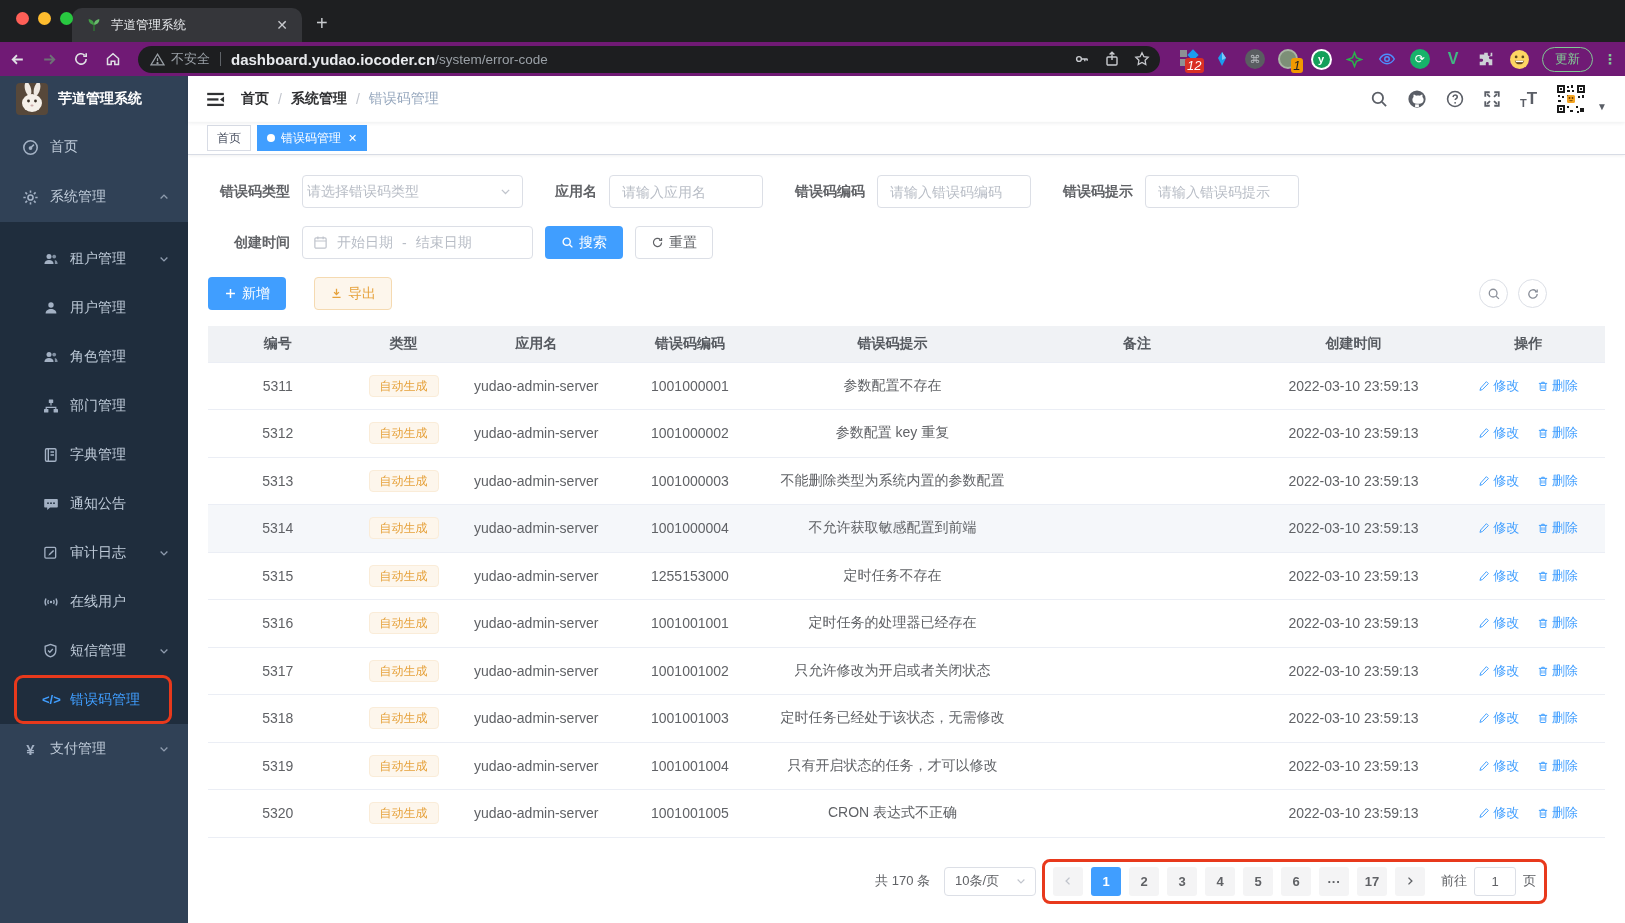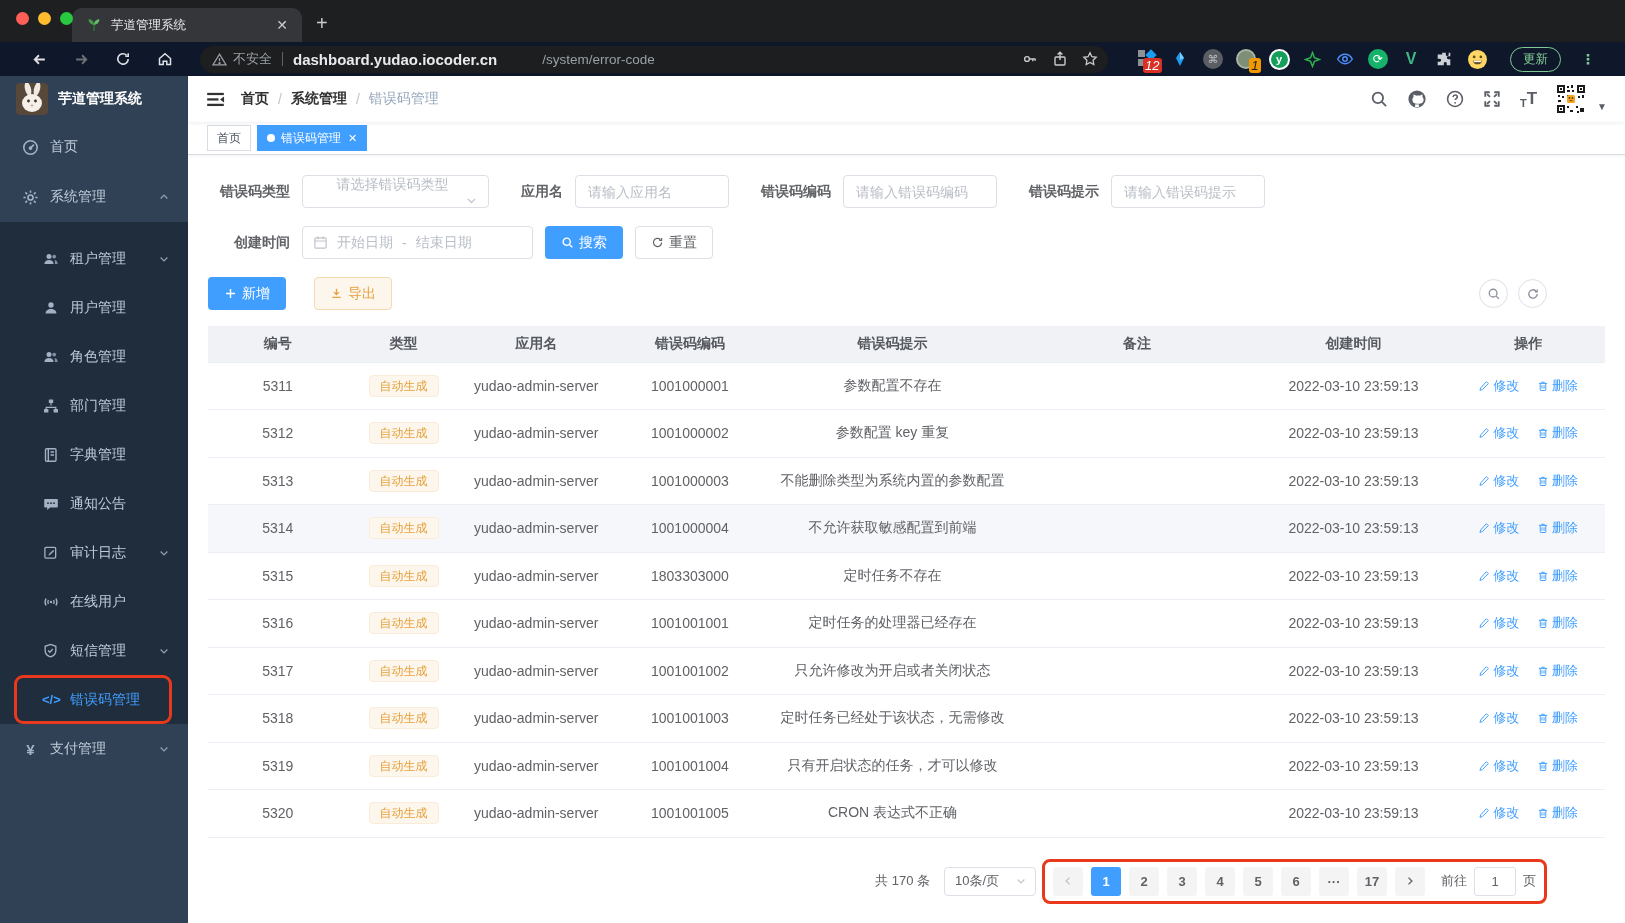--- a/index.html
+++ b/index.html
@@ -10,29 +10,29 @@
   .tabstrip { height:42px; background:#1e1f21; display:flex; align-items:flex-end; position:relative; }
   .traffic { position:absolute; top:12px; left:16px; display:flex; gap:9px; }
   .tl { width:13px; height:13px; border-radius:50%; }
   .tl.red{background:#ff5f57;} .tl.yellow{background:#febc2e;} .tl.green{background:#28c840;}
   .tab { margin-left:72px; width:230px; height:34px; background:#35363a; border-radius:10px 10px 0 0; display:flex; align-items:center; padding:0 10px 0 14px; color:#e8eaed; font-size:12.5px; }
   .tab .fav { width:16px; height:16px; margin-right:9px; }
   .tab .ttl { flex:1; white-space:nowrap; overflow:hidden; }
   .tab .x { color:#c8cace; font-size:14px; padding:0 4px; }
   .newtab { color:#c8cace; font-size:20px; margin:0 0 7px 14px; }
 
-  .toolbar { height:34px; background:#0f172a; display:flex; align-items:center; padding:0 26px; gap:16px; }
+  .toolbar { height:34px; background:#701a75; display:flex; align-items:center; padding:0 4px; gap:6px; }
   .navic { width:26px; height:26px; display:flex; align-items:center; justify-content:center; color:#dfe1e5; }
   .navic.dim { color:#6e7176; }
   .urlpill { flex:1; height:27px; background:#1d1e20; border-radius:14px; display:flex; align-items:center; padding:0 10px 0 12px; margin:0 6px; color:#dfe1e5; }
   .urlpill .warn { color:#9aa0a6; margin-right:6px; }
   .sec { color:#9aa0a6; font-size:13px; }
   .divider { width:1px; height:14px; background:#5f6368; margin:0 10px; }
   .host { color:#e8eaed; font-size:15px; font-weight:700; }
-  .path { color:#9aa0a6; font-size:13.5px;margin-left:45px; }
+  .path { color:#9aa0a6; font-size:13.5px; }
   .pillright { margin-left:auto; display:flex; align-items:center; gap:14px; color:#c8cace; }
   .extbar { display:flex; align-items:center; gap:11px; padding:0 6px; }
   .ext { width:22px; height:22px; position:relative; display:flex; align-items:center; justify-content:center; }
   .badge { position:absolute; bottom:-3px; right:-4px; background:#d93025; color:#fff; font-size:13px; padding:1px 2.5px; border-radius:3px; line-height:1;font-style:italic; }
   .badge.orange { background:#f29900; color:#1e1f21; }
   .grid-sq { position:absolute; width:7px; height:7px; background:#8d9094; }
   .diam { position:absolute; width:8px; height:8px; background:#1a9df0; transform:rotate(45deg); }
   .ext-cmd { width:20px; height:20px; border-radius:50%; background:#5a5d61; color:#b9bcc0; font-size:11px; display:flex; align-items:center; justify-content:center; }
   .ext-olive { width:20px; height:20px; border-radius:50%; background:#7d8f77; border:2px solid #a9b5a4; }
   .ext-y { width:21px; height:21px; border-radius:50%; background:#fff; display:flex; align-items:center; justify-content:center; }
@@ -76,21 +76,21 @@
   .tag .tx { font-size:11px; margin-left:7px; }
 
   .content { padding:20px 20px 0 20px; flex:1; overflow:hidden; }
 
   
   .frow { display:flex; align-items:center; margin-bottom:18px; }
   .flabel { width:94px; text-align:right; padding-right:12px; font-weight:700; font-size:14px; color:#606266; white-space:nowrap; flex-shrink:0; }
   .flabel.auto { width:auto; }
   .fgroup { display:flex; align-items:center; margin-right:32px; }
   .fselect, .finput, .fdate { height:33px; border:1px solid #dcdfe6; border-radius:4px; background:#fff; font-size:14px; color:#606266; }
-  .fselect { width:187px; display:flex; align-items:center; padding:0 10px 0 4px;flex-direction:column; }
+  .fselect { width:221px; display:flex; align-items:center; padding:0 10px 0 4px; }
   .fselect .ph, .fdate .ph { color:#b8bdc6; }
   .fselect .chev { margin-left:auto; color:#c0c4cc; }
   .finput { width:154px; padding:0 12px; }
   .finput::placeholder { color:#b8bdc6; }
   .fdate { width:231px; display:flex; align-items:center; padding:0 10px; gap:9px; }
   .fdate .cal { color:#c0c4cc; }
   .fdate .sepd { color:#b8bdc6; }
   .btn { height:33px; border-radius:4px; display:inline-flex; align-items:center; gap:5px; font-size:14px; padding:0 15px; border:1px solid transparent; cursor:pointer; background:#fff; }
   .btn.primary { background:#409eff; color:#fff; }
   .btn.plainw { border-color:#dcdfe6; color:#606266; margin-left:12px; }
@@ -728,21 +728,21 @@
                   </svg>
                   <span>删除</span>
                 </a>
               </td>
             </tr>
 
             <tr>
               <td>5315</td>
               <td><span class="tag-warn">自动生成</span></td>
               <td>yudao-admin-server</td>
-              <td>1803303000</td>
+              <td>1255153000</td>
               <td>定时任务不存在</td>
               <td></td>
               <td>2022-03-10 23:59:13</td>
               <td class="ops">
                 <a>
                   <svg viewBox="0 0 16 16" width="12" height="12" fill="currentColor">
                     <path d="M11.2 2.2l2.6 2.6-8 8-3.2 1 1-3.2 7.6-8.4z" fill="none" stroke="currentColor" stroke-width="1.3"></path>
                   </svg>
                   <span>修改</span>
                 </a>

